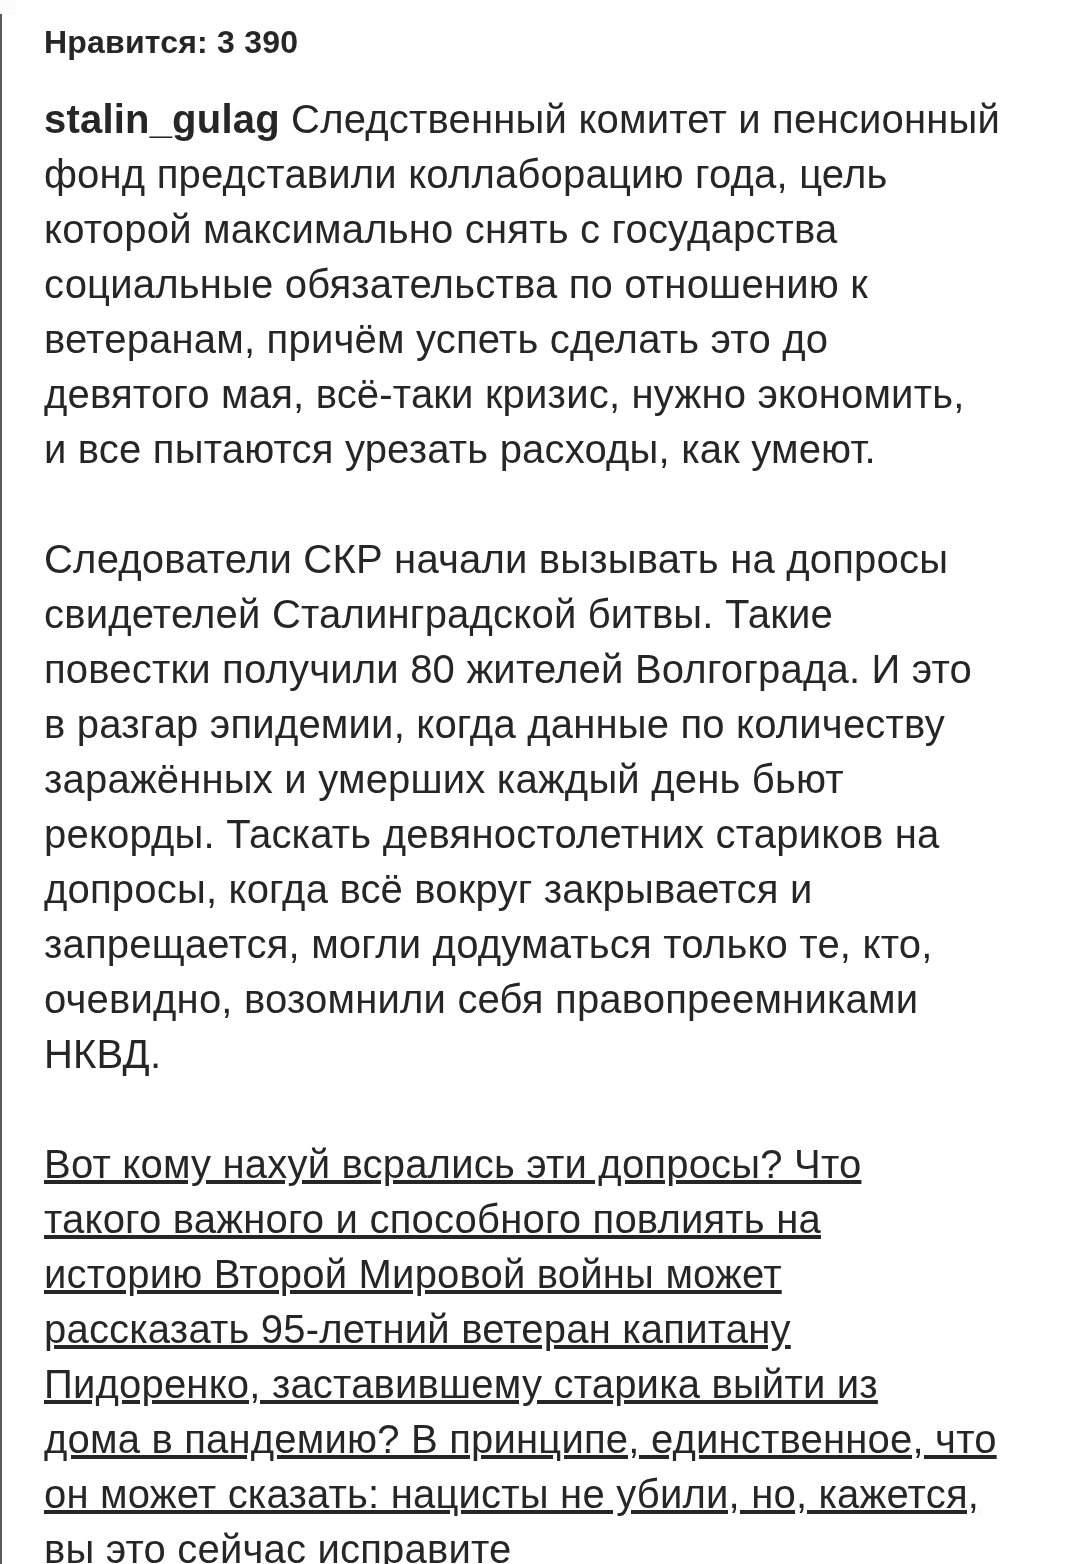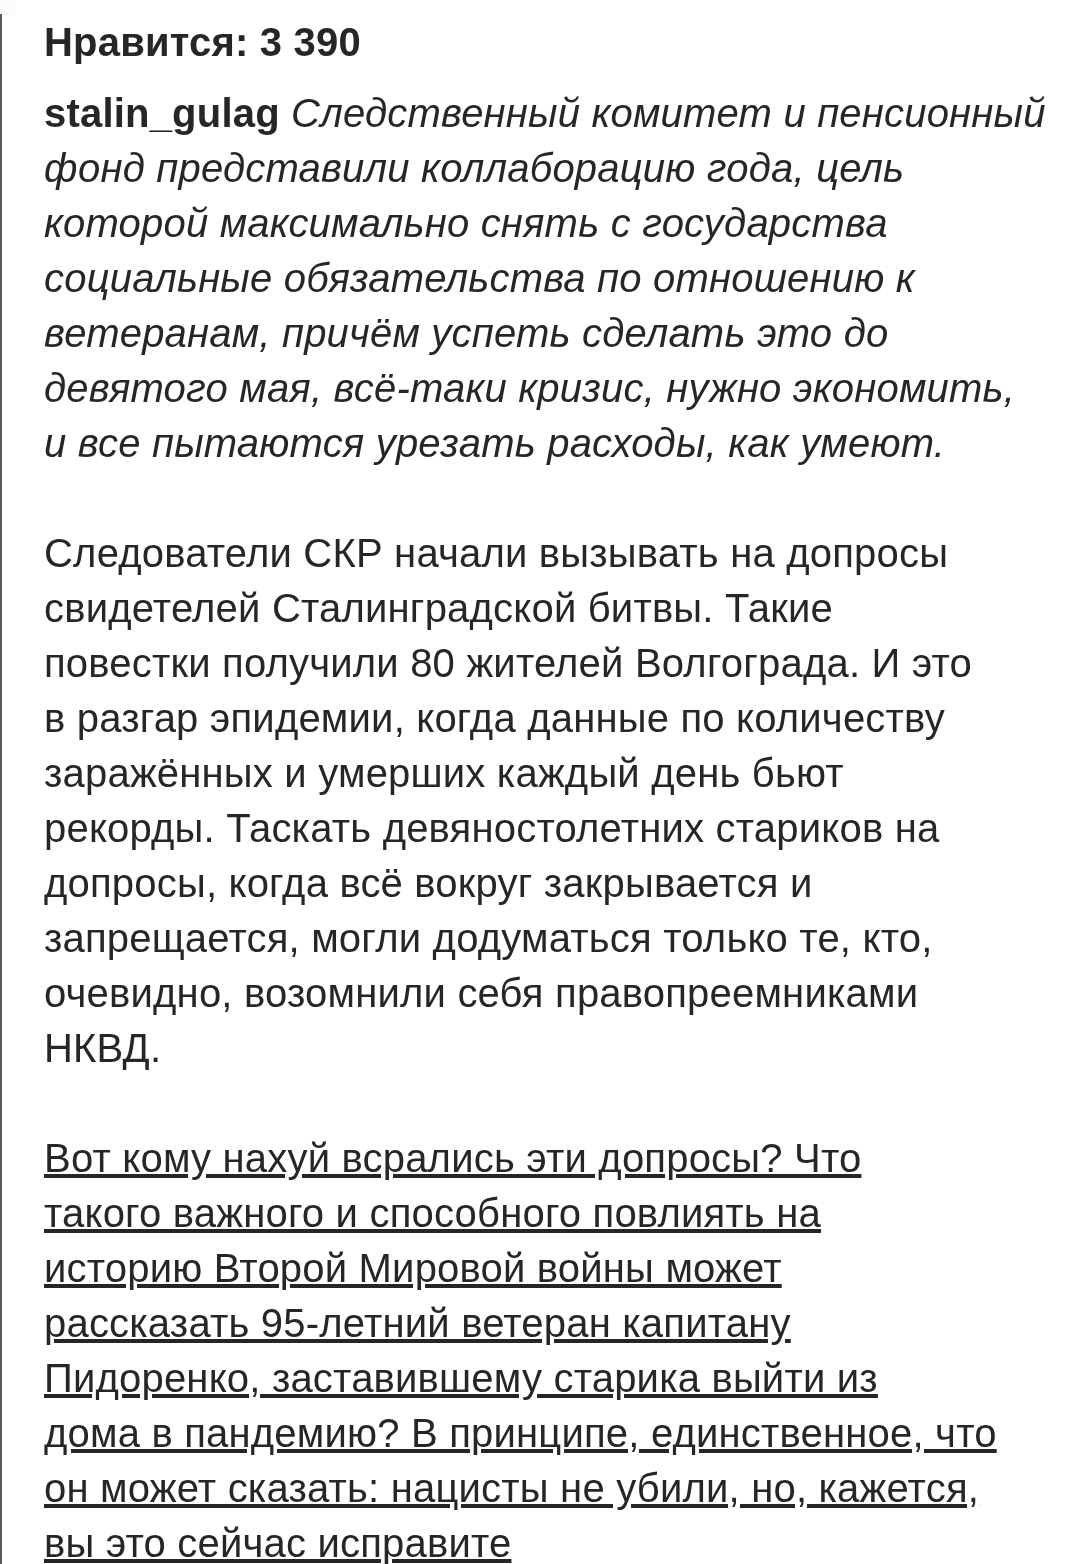--- a/index.html
+++ b/index.html
@@ -33,25 +33,25 @@
   }
   .content {
     position: absolute;
     left: 0;
     top: 0;
     width: 1080px;
     padding: 15px 20px 0 44px;
     box-sizing: border-box;
   }
   .likes {
-    font-size: 40px;
+    font-size: 32px;
     line-height: 55px;
     font-weight: 700;
     letter-spacing: 0.2px;
-    margin-bottom: 16px;
+    margin-bottom: 22px;
     white-space: pre;
   }
   .caption {
     font-size: 40px;
     line-height: 55px;
     font-weight: 400;
   }
   .para {
     margin: 0 0 55px 0;
     white-space: pre;
@@ -60,21 +60,20 @@
   .para:last-child {
     margin-bottom: 0;
     text-decoration: underline;
   }
   .username {
     font-weight: 700;
     white-space: pre;
   }
   .cap-text {
     white-space: pre;
-    font-style: italic;
   }
 </style>
 </head>
 <body>
 
 <div class="edge-notch"></div>
 <div class="edge-line"></div>
 
 <div class="content">
   <div class="likes">Нравится: 3 390</div>

